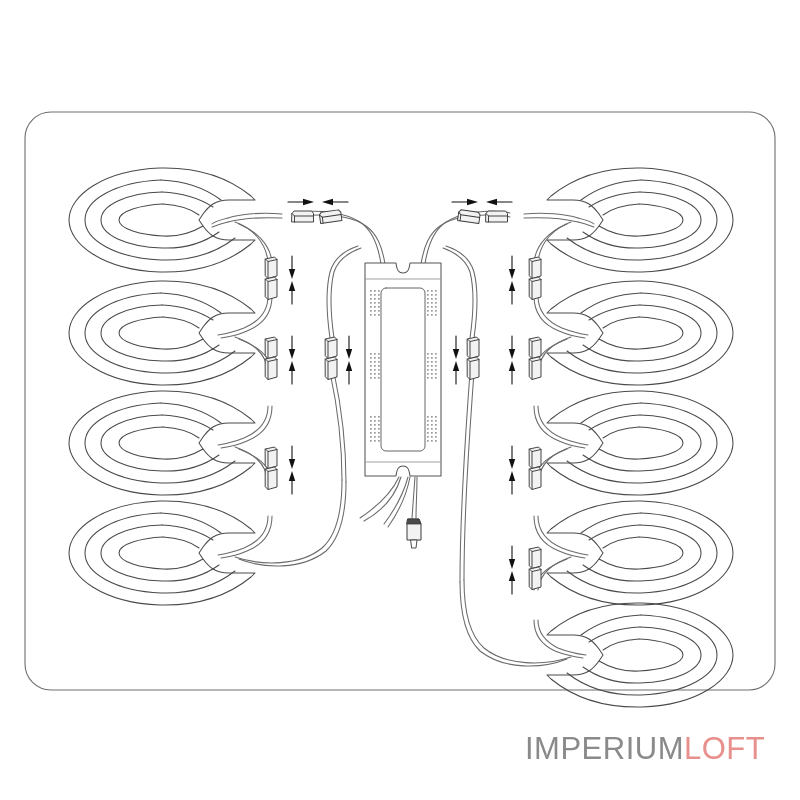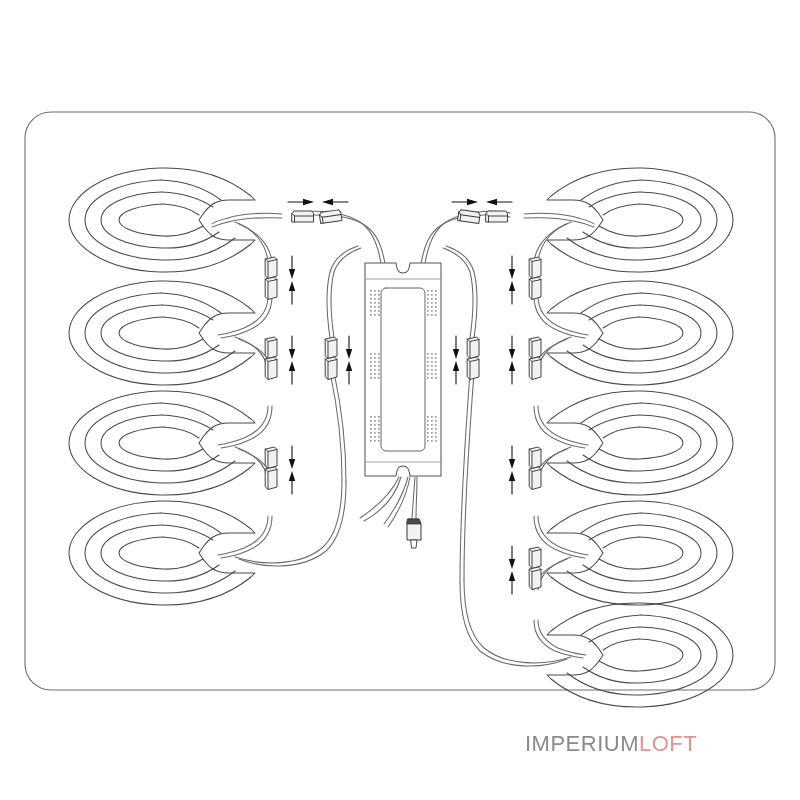--- a/index.html
+++ b/index.html
@@ -24,21 +24,21 @@
     top: 0;
     width: 800px;
     height: 800px;
     display: block;
   }
   #brand-logo {
     position: absolute;
     left: 525px;
     top: 731px;
     font-family: "Liberation Sans", sans-serif;
-    font-size: 22px;
+    font-size: 31px;
     letter-spacing: 0.5px;
     font-weight: 400;
     white-space: nowrap;
     user-select: none;
   }
   #brand-logo .brand-primary { color: #8a8a8a; }
   #brand-logo .brand-accent  { color: #e8918c; }
 </style>
 </head>
 <body>

